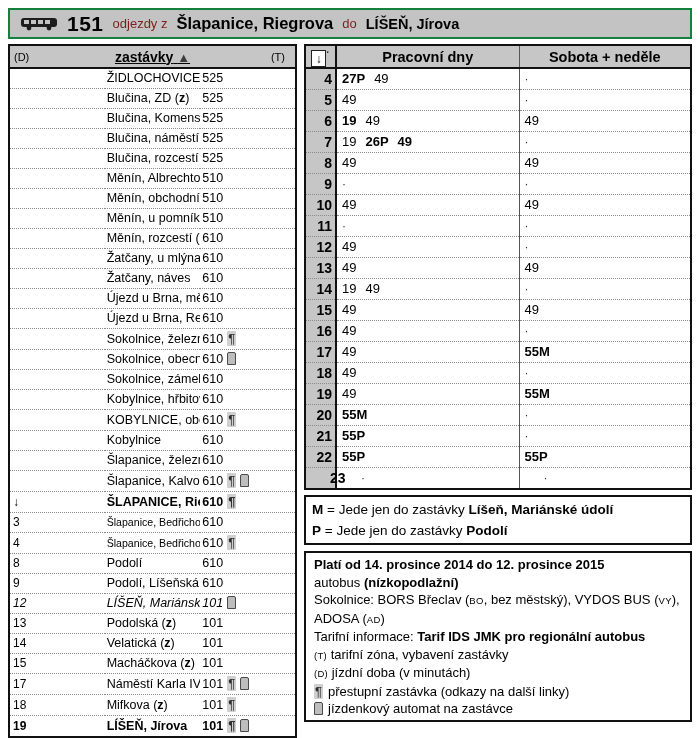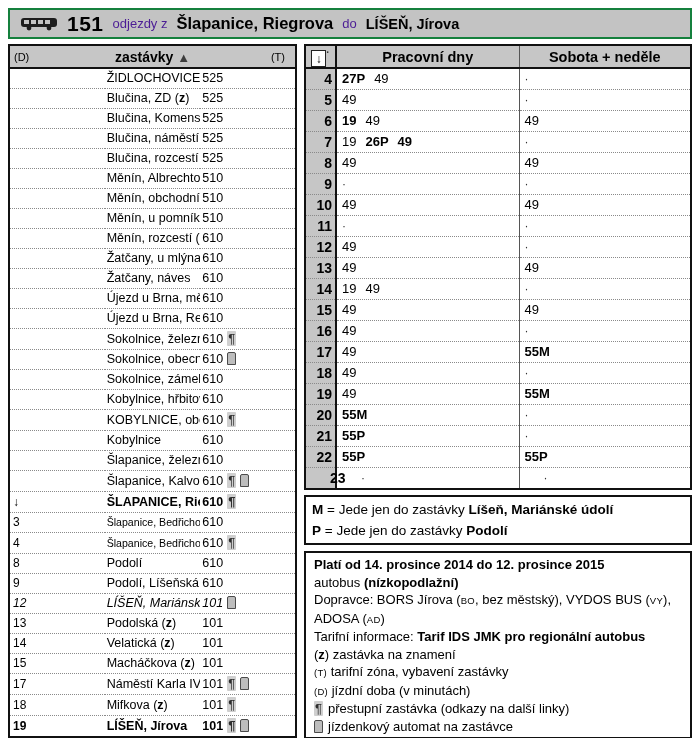--- a/index.html
+++ b/index.html
@@ -8,34 +8,34 @@
     width: 700px; height: 738px; background: #fff; padding: 8px;
     position: relative; overflow: hidden;
   }
   
   .header-bar {
     height: 31px; background: #c3c3c3; border: 2px solid #15803d;
     display: flex; align-items: center; gap: 9px; padding: 8px 10px;
     margin-bottom: 5px;
   }
   .line-no { font-size: 21px; font-weight: bold; letter-spacing: .5px; }
-  .hdr-small { font-size: 13px; color: #4c1d95; }
+  .hdr-small { font-size: 13px; color: #7f1d1d; }
   .hdr-origin { font-size: 16.5px; font-weight: bold; }
   .hdr-dest { font-size: 14.5px; font-weight: bold; }
   .bus-icon svg { display: block; }
   
   .cols { display: flex; gap: 7px; align-items: flex-start; }
   
   table { border-collapse: collapse; }
   .stops { width: 289px; border: 2px solid #111; table-layout: fixed; }
   .stops thead th {
     background: #c6c6c6; border-bottom: 2px solid #111; height: 23px;
     font-size: 11px; font-weight: normal; vertical-align: middle;
   }
-  .stops thead .nh { font-size: 14px; font-weight: bold; text-align: center; }
+  .stops thead .nh { font-size: 14px; font-weight: bold; text-align: center; text-decoration: underline; }
   .stops thead .dh { text-align: left; padding-left: 4px; }
   .stops thead .th { text-align: right; padding-right: 10px; }
   .arrow-up { color: #3c3c3c; font-size: 13px; }
   .stops td { height: 19px; line-height: 19px; border-bottom: 1px dotted #8a8a8a;
     font-size: 12.5px; white-space: nowrap; overflow: hidden; }
   .stops tr:last-child td { border-bottom: none; }
   .stops td.d { width: 22px; padding-left: 3px; font-size: 12px; }
   .stops td.n { padding-left: 2px; }
   .stops td.z { width: 70px; padding-left: 2px; }
   tr.bold td { font-weight: bold; }
@@ -397,23 +397,22 @@
       </table>
 
       <div class="notes" id="notes-box">
           <div class="note-line"><span class="note-code">M</span><span> = Jede jen do zastávky </span><span class="note-target">Líšeň, Mariánské údolí</span></div>
           <div class="note-line"><span class="note-code">P</span><span> = Jede jen do zastávky </span><span class="note-target">Podolí</span></div>
         </div>
 
       <div class="info" id="info-box">
           <span class="iline"><span class="b ">Platí od 14. prosince 2014 do 12. prosince 2015</span></span>
           <span class="iline"><span>autobus </span><span class="b ">(nízkopodlažní)</span></span>
-          <span class="iline"><span>Dopravce: BORS Jírova (</span><span class="sc">BO</span><span>, bez městský), VYDOS BUS (</span><span class="sc">VY</span><span>), ADOSA (</span><span class="sc">AD</span><span>)</span></span>
+          <span class="iline"><span>Sokolnice: BORS Břeclav (</span><span class="sc">BO</span><span>, bez městský), VYDOS BUS (</span><span class="sc">VY</span><span>), ADOSA (</span><span class="sc">AD</span><span>)</span></span>
           <span class="iline"><span>Tarifní informace: </span><span class="b ">Tarif IDS JMK pro regionální autobus</span></span>
-          <span class="iline"><span>(</span><span class="b ">z</span><span>) zastávka na znamení</span></span>
           <span class="iline"><span class="sc">(T)</span><span> tarifní zóna, vybavení zastávky</span></span>
           <span class="iline"><span class="sc">(D)</span><span> jízdní doba (v minutách)</span></span>
           <span class="iline"><span class="pilcrow legend-ico">¶</span><span>přestupní zastávka (odkazy na další linky)</span></span>
           <span class="iline"><span class="automat legend-ico"></span><span>jízdenkový automat na zastávce</span></span>
         </div>
     </div>
 
   </div>
 </div>
 

